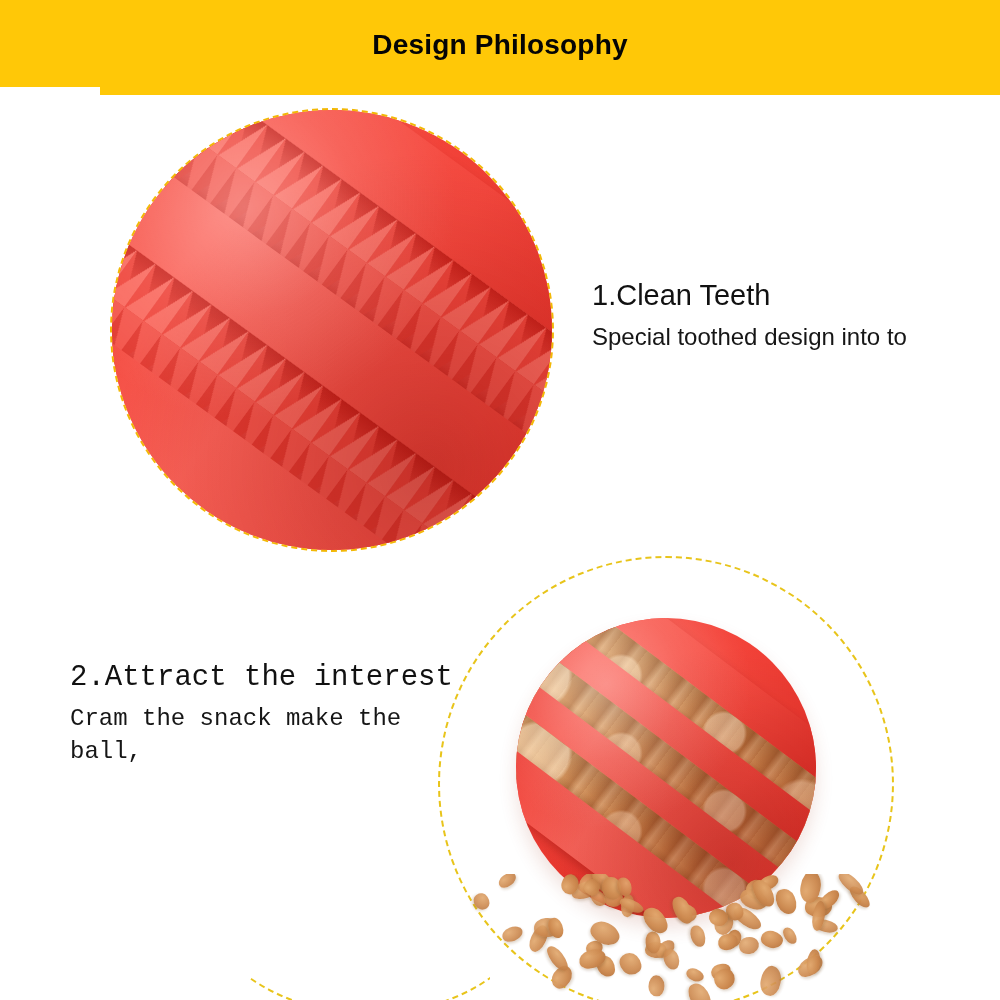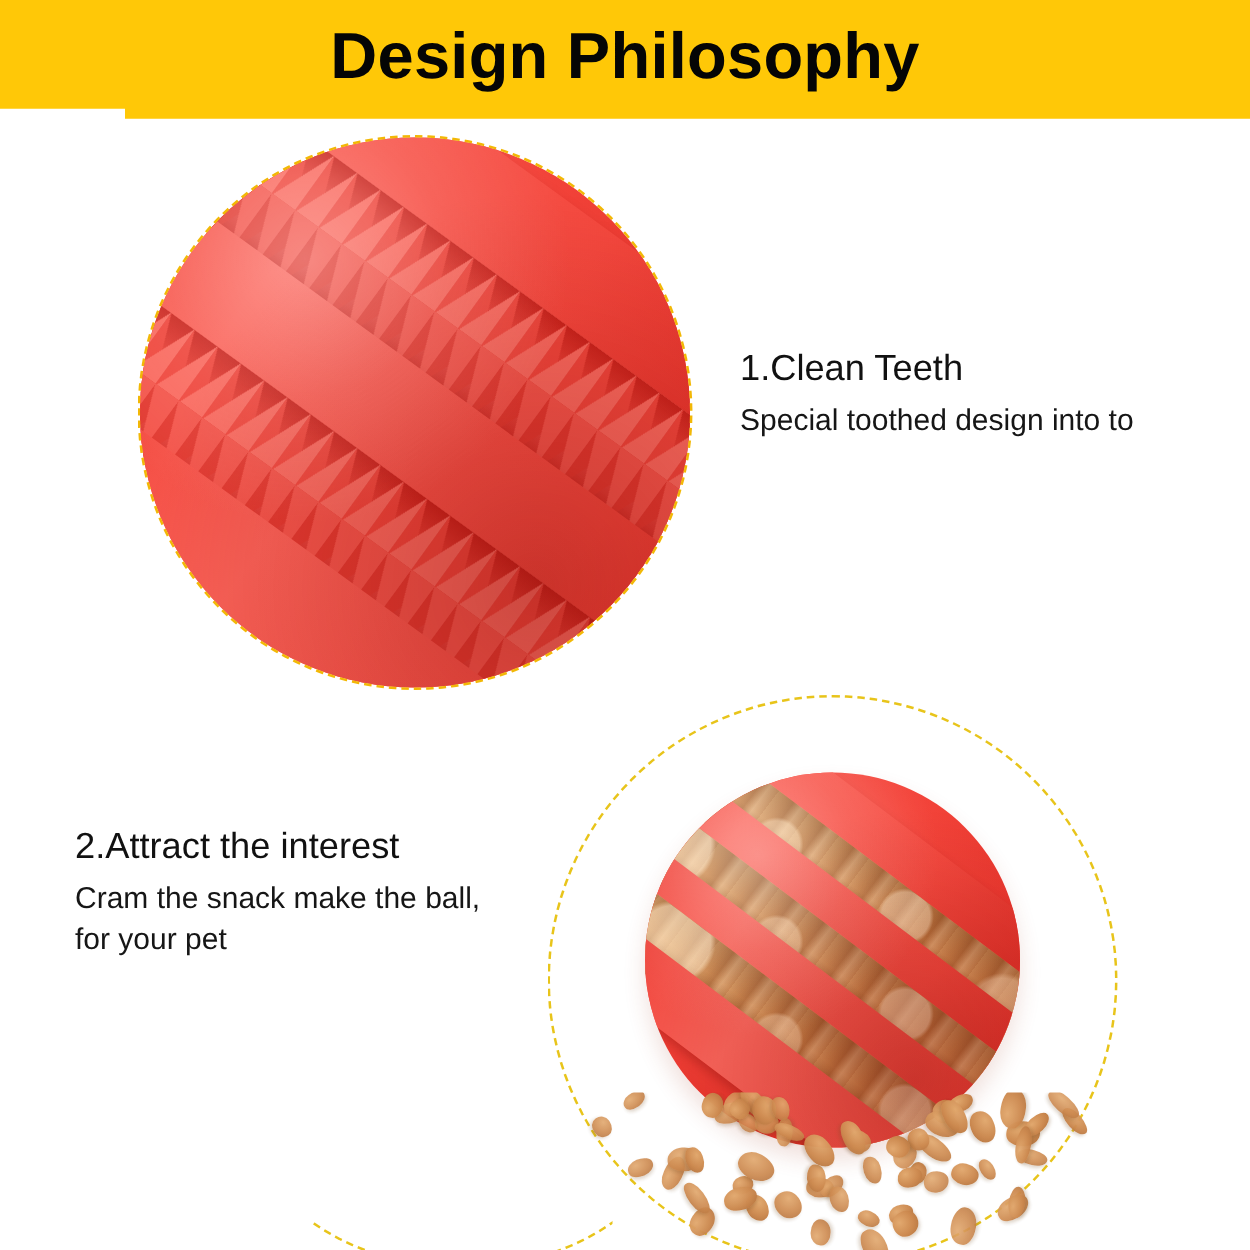--- a/index.html
+++ b/index.html
@@ -22,21 +22,21 @@
     top: 0;
     width: 1000px;
     height: 95px;
     background: #ffc807;
     display: flex;
     align-items: center;
     justify-content: center;
     box-sizing: border-box;
   }
   #header-title {
-    font-size: 52px;
+    font-size: 28px;
     font-weight: bold;
     color: #050505;
     letter-spacing: 0.2px;
     line-height: 1;
     margin-top: -6px;
     white-space: nowrap;
   }
   
   #banner-notch {
     position: absolute;
@@ -175,23 +175,24 @@
     font-size: 24px;
     color: #161616;
     line-height: 1.38;
     margin: 0;
   }
   .feature-body span { display: block; }
 
   
   #section-two-text {
     position: absolute;
-    left: 60px;
+    left: 70px;
     top: 662px;
     width: 400px;
+    font-family: Liberation Mono, monospace;
   }
 
   
   #section-two-image {
     position: absolute;
     left: 438px;
     top: 556px;
     width: 456px;
     height: 456px;
   }
@@ -327,21 +328,20 @@
     <p class="feature-heading">1.Clean Teeth</p>
     <p class="feature-body">
       <span>Special toothed design into to</span>
     </p>
   </div>
 
   <div id="section-two-text">
     <p class="feature-heading">2.Attract the interest</p>
     <p class="feature-body">
       <span>Cram the snack make the ball,</span>
-      <span>for your pet</span>
     </p>
   </div>
 
   <div id="section-two-image">
     <div id="dashed-circle"></div>
 
     <div id="bottom-ball">
       <div class="bot-band" id="bot-band-a"></div>
       <div class="kibble-fill" id="bot-kib-a"></div>
       <div class="bot-band" id="bot-band-b"></div>

